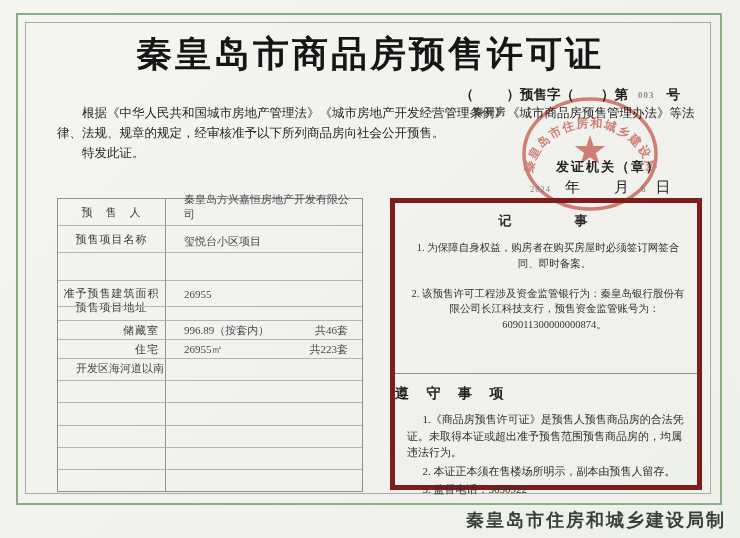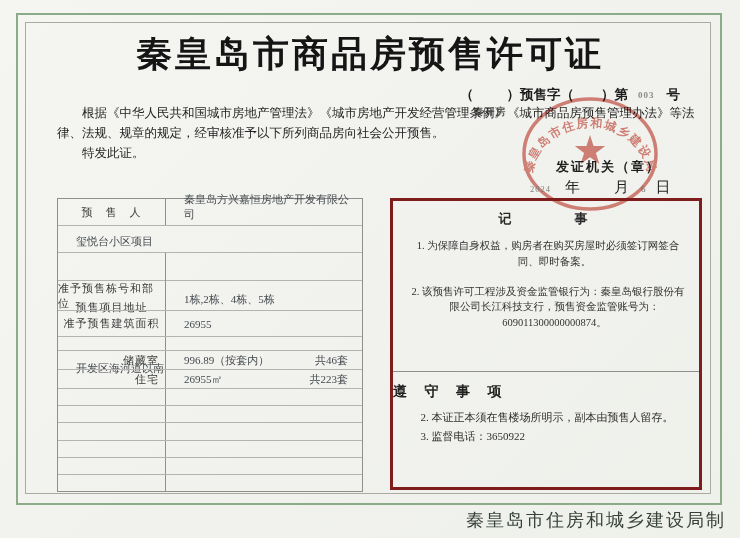--- a/index.html
+++ b/index.html
@@ -71,41 +71,41 @@
     color:#44494e;
   }
   .tvalue.center{align-items:center;padding-bottom:0;}
   .tvalue.split{justify-content:space-between;align-items:center;padding-bottom:0;padding-right:14px;}
   .h27{height:27px;} .h28{height:28px;flex-direction:column;} .h30{height:30px;} .h26{height:26px;}
   .h14{height:14px;} .h19{height:19px;} .h17{height:17px;flex:1;}
 
   
   .rbox{
     position:absolute;left:390px;top:198px;width:312px;height:292px;
-    border:3px solid #7f1d1d;box-sizing:border-box;
+    border:5px solid #7f1d1d;box-sizing:border-box;
   }
   .rbox .section-head{
     text-align:center;font-size:13px;font-weight:600;letter-spacing:6px;
     color:#2a2a2a;margin:9px 0 10px 0;
   }
   .notes-body{padding:0 10px 0 14px;font-size:10.5px;line-height:1.5;color:#333;}
   .note-item{margin:0 0 14px 0;padding-left:13px;text-indent:-13px;text-align:center;}
   .divider{position:absolute;left:0;top:170px;width:100%;border-top:1px solid #8f908c;}
   .comp-head{
     position:absolute;left:0;top:182px;width:100%;text-align:left;
     font-size:14px;font-weight:bold;letter-spacing:7px;color:#222;
   }
   .comp-body{position:absolute;left:0;top:208px;width:100%;padding:0 10px 0 12px;box-sizing:border-box;
     font-size:11px;line-height:1.5;color:#2f2f2f;}
   .comp-item{margin:0 0 2px 0;text-indent:1.4em;}
 
   .footer{
     position:absolute;right:14px;bottom:6px;
     font-family:"Liberation Sans", sans-serif;
-    font-size:18px;font-weight:normal;letter-spacing:2px;color:#37413a;
+    font-size:18px;font-weight:bold;letter-spacing:2px;color:#37413a;
   }
 </style>
 </head>
 <body>
 
 <div class="paper"></div>
 <div class="frame-outer"></div>
 <div class="frame-inner"></div>
 
 <h1 class="title">秦皇岛市商品房预售许可证</h1>
@@ -135,29 +135,26 @@
 <div class="date-line">
   <span class="small-num">2024</span><span class="u1">年</span><span class="u2">月</span><span class="d">6</span><span class="u3">日</span>
 </div>
 
 <div class="ltable">
   <div class="trow h27">
     <div class="tlabel">预　售　人</div>
     <div class="tvalue">秦皇岛方兴嘉恒房地产开发有限公司</div>
   </div>
   <div class="trow h27">
+    <div class="tlabel">预售项目名称</div>
     <div class="tvalue">玺悦台小区项目</div>
   </div>
   <div class="trow h28">
     <div class="tlabel">预售项目地址</div>
     <div class="tvalue">开发区海河道以南</div>
-  </div>
-  <div class="trow h30">
-    <div class="tlabel">准予预售栋号和部位</div>
-    <div class="tvalue">1栋,2栋、4栋、5栋</div>
   </div>
   <div class="trow h26">
     <div class="tlabel">准予预售建筑面积</div>
     <div class="tvalue center">26955</div>
   </div>
   <div class="trow h14">
     <div class="tlabel"></div>
       <div class="tvalue"></div>
   </div>
   <div class="trow h19">
@@ -202,18 +199,19 @@
 
 <div class="rbox">
   <div class="section-head">记　　　事</div>
   <div class="notes-body">
     <p class="note-item">1. 为保障自身权益，购房者在购买房屋时必须签订网签合同、即时备案。</p>
     <p class="note-item">2. 该预售许可工程涉及资金监管银行为：秦皇岛银行股份有限公司长江科技支行，预售资金监管账号为：609011300000000874。</p>
   </div>
   <div class="divider"></div>
   <div class="comp-head">遵 守 事 项</div>
   <div class="comp-body">
+    <p class="comp-item">1.《商品房预售许可证》是预售人预售商品房的合法凭证。未取得本证或超出准予预售范围预售商品房的，均属违法行为。</p>
     <p class="comp-item">2. 本证正本须在售楼场所明示，副本由预售人留存。</p>
     <p class="comp-item">3. 监督电话：3650922</p>
   </div>
 </div>
 
 <div class="footer">秦皇岛市住房和城乡建设局制</div>
 
 </body></html>

